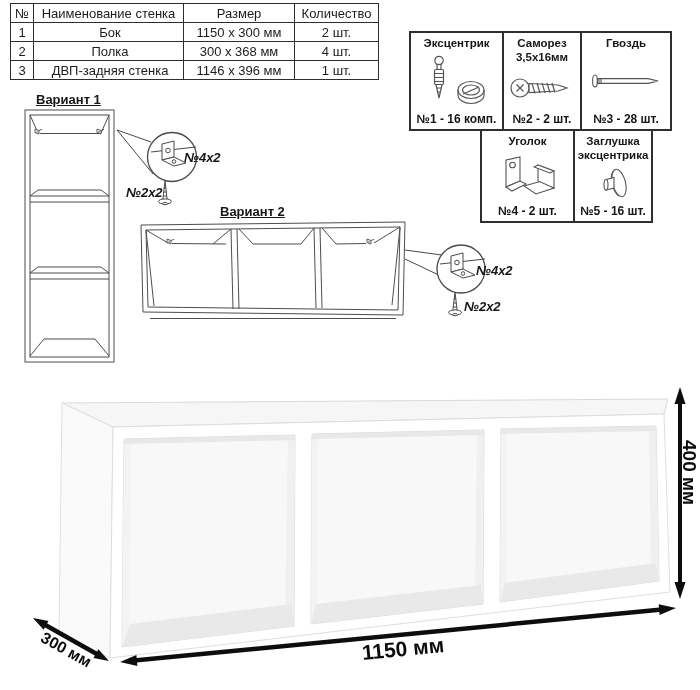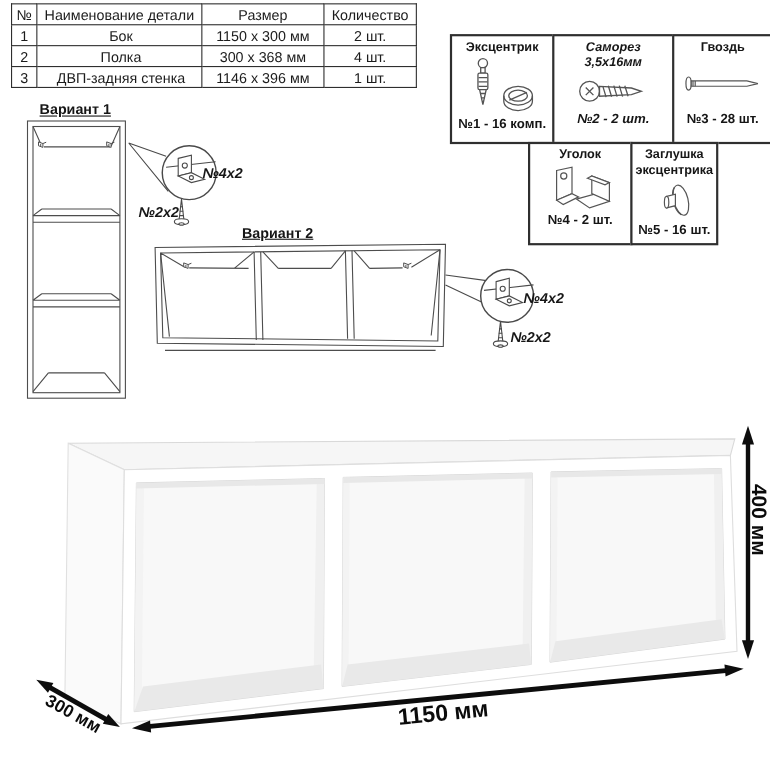--- a/index.html
+++ b/index.html
@@ -11,21 +11,21 @@
   
   table.parts{border-collapse:collapse;table-layout:fixed;font-size:13px;color:#1c1c1c;background:#fff;}
   table.parts th,table.parts td{border:1px solid #2e2e2e;height:18px;padding:0 2px;
       font-weight:normal;text-align:center;white-space:nowrap;overflow:hidden;}
   table.parts td.name{text-align:center;padding-left:5px;}
 
   
   .hw-row{display:flex;}
   .hw-cell{box-sizing:border-box;border:2px solid #2f2f2f;margin-right:-2px;background:#fff;
       display:flex;flex-direction:column;align-items:center;justify-content:space-between;
-      padding:4px 2px 14px 2px;}
+      padding:4px 2px 3px 2px;}
   .hw-title{font-weight:bold;font-size:11.5px;line-height:1.18;text-align:center;color:#161616;}
   .hw-qty{font-weight:bold;font-size:12px;text-align:left;color:#161616;white-space:nowrap;}
   .hw-icon{flex:0 0 auto;}
 
   .lbl{position:absolute;font-weight:bold;color:#161616;}
   .v-label{font-size:13px;text-decoration:underline;}
   .c-label{font-size:13px;white-space:nowrap;font-style:italic;}
   .dim{color:#0b0b0b;white-space:nowrap;}
 </style>
 </head>
@@ -135,21 +135,21 @@
   <table class="parts abs" style="left:10px;top:3px;width:368px;">
     <colgroup>
         <col style="width:23px">
         <col style="width:150px">
         <col style="width:111px">
         <col style="width:84px">
       </colgroup>
     <tbody>
         <tr>
       <th>№</th>
-      <th>Наименование детали</th>
+      <th>Наименование стенка</th>
       <th>Размер</th>
       <th>Количество</th>
     </tr>
     <tr>
       <td>1</td>
       <td class="name">Бок</td>
       <td>1150 x 300 мм</td>
       <td>2 шт.</td>
     </tr>
     <tr>
@@ -179,21 +179,21 @@
           <path d="M17,30.5 L20,44 L23,30.5 Z"></path>
           <path d="M17.6,34 h4.8 M18.4,38 h3.2" fill="none"></path>
           <ellipse cx="52" cy="36" rx="13" ry="8.5"></ellipse>
           <path d="M39,36 v5 a13,8.5 0 0 0 26,0 v-5" fill="none"></path>
           <ellipse cx="52" cy="36" rx="8.5" ry="5" fill="none"></ellipse>
           <path d="M44,40 L60,33" fill="none"></path>
         </g>
       </svg>
       <div class="hw-qty">№1 - 16 комп.</div>
     </div>
-    <div class="hw-cell" style="width:111px;height:100px;font-style:italic;">
+    <div class="hw-cell" style="width:80px;height:100px;">
       <div class="hw-title">Саморез 3,5х16мм</div>
       <svg class="hw-icon" width="70" height="34" viewBox="0 0 70 34">
         <g stroke="#555" stroke-width="1.2" fill="#fff">
           <circle cx="13" cy="17" r="9"></circle>
           <path d="M9.5,13.5 L16.5,20.5 M16.5,13.5 L9.5,20.5" fill="none"></path>
           <path d="M22,12.5 L51,14 L60,17 L51,20 L22,21.5 Z"></path>
           <path d="M25,12.3 l3,10 M30,12 l3,10 M35,11.8 l3,10 M40,11.8 l3,10 M45,12 l3,9.5" fill="none"></path>
         </g>
       </svg>
       <div class="hw-qty">№2 - 2 шт.</div>

